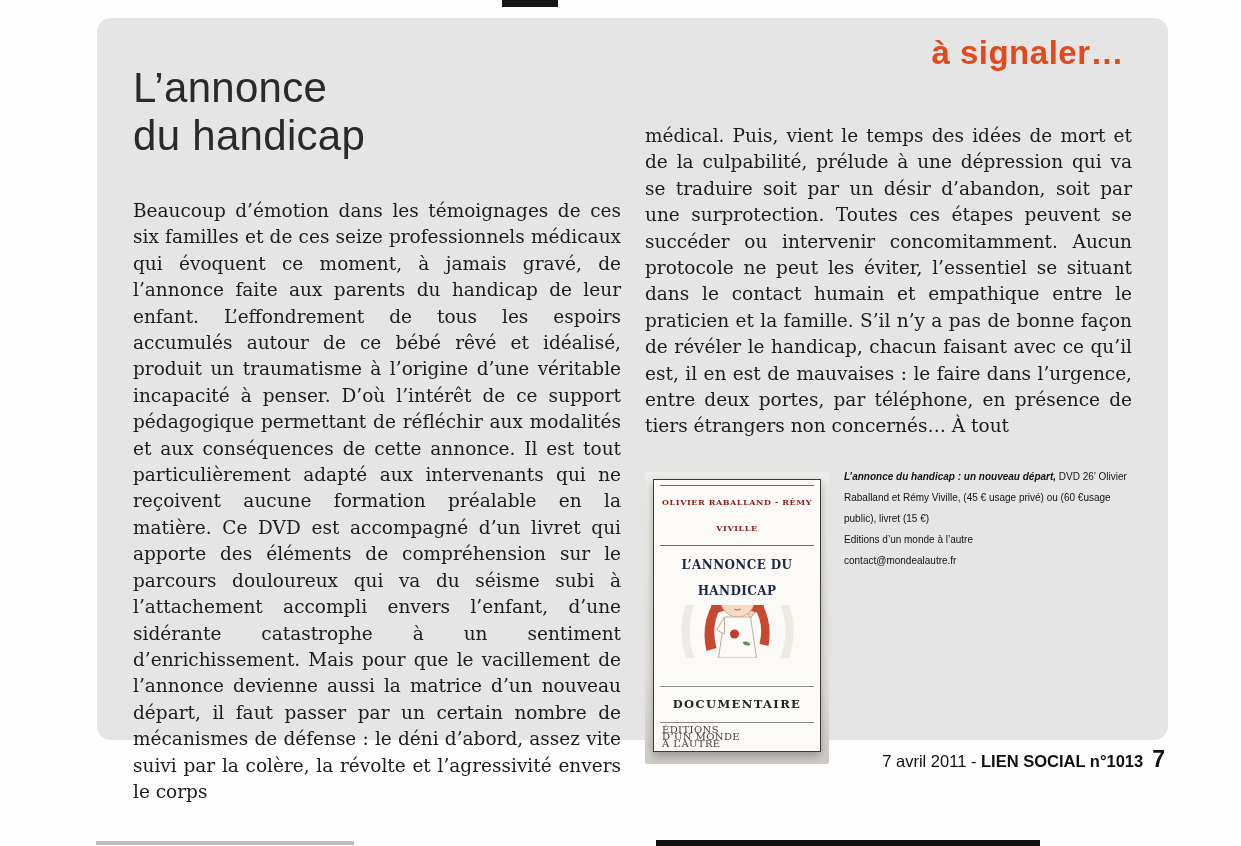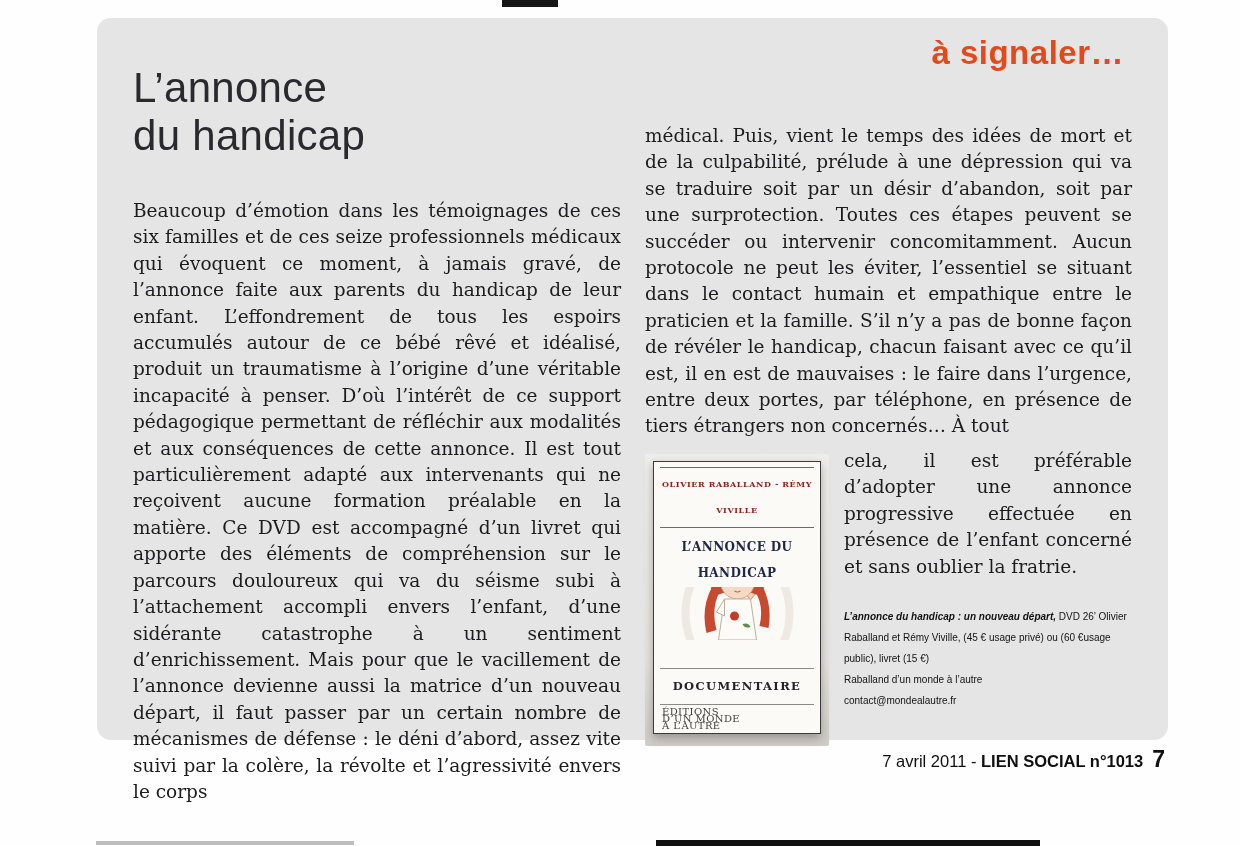--- a/index.html
+++ b/index.html
@@ -206,25 +206,24 @@
                 <path d="M100,128 q6,-4 10,0" stroke="#999" stroke-width="1" fill="none"></path>
               </svg>
             </div>
             <div class="dvd-genre">DOCUMENTAIRE</div>
             <div class="dvd-pub">ÉDITIONS
 D’UN MONDE
 À L’AUTRE</div>
           </div>
         </div>
 
-        <p>cela, il est préférable d’adopter une annonce progressive effectuée en présence de l’enfant concerné et sans oublier la fratrie.</p>
 
         <div class="caption">
           <span class="cap-bi">L’annonce du handicap : un nouveau départ,</span><span class="cap-reg"> DVD 26’ Olivier Raballand et Rémy Viville, (45 € usage privé) ou (60 €usage public), livret (15 €)</span>
-          <span class="cap-line cap-reg">Raballand d’un monde à l’autre</span>
+          <span class="cap-line cap-reg">Editions d’un monde à l’autre</span>
           <span class="cap-line cap-reg">contact@mondealautre.fr</span>
         </div>
 
       </div>
     </div>
 
   </div>
 
   <div class="footer">
     <span>7 avril 2011 - </span><span class="mag">LIEN SOCIAL n°1013</span><span class="pagenum">7</span>

